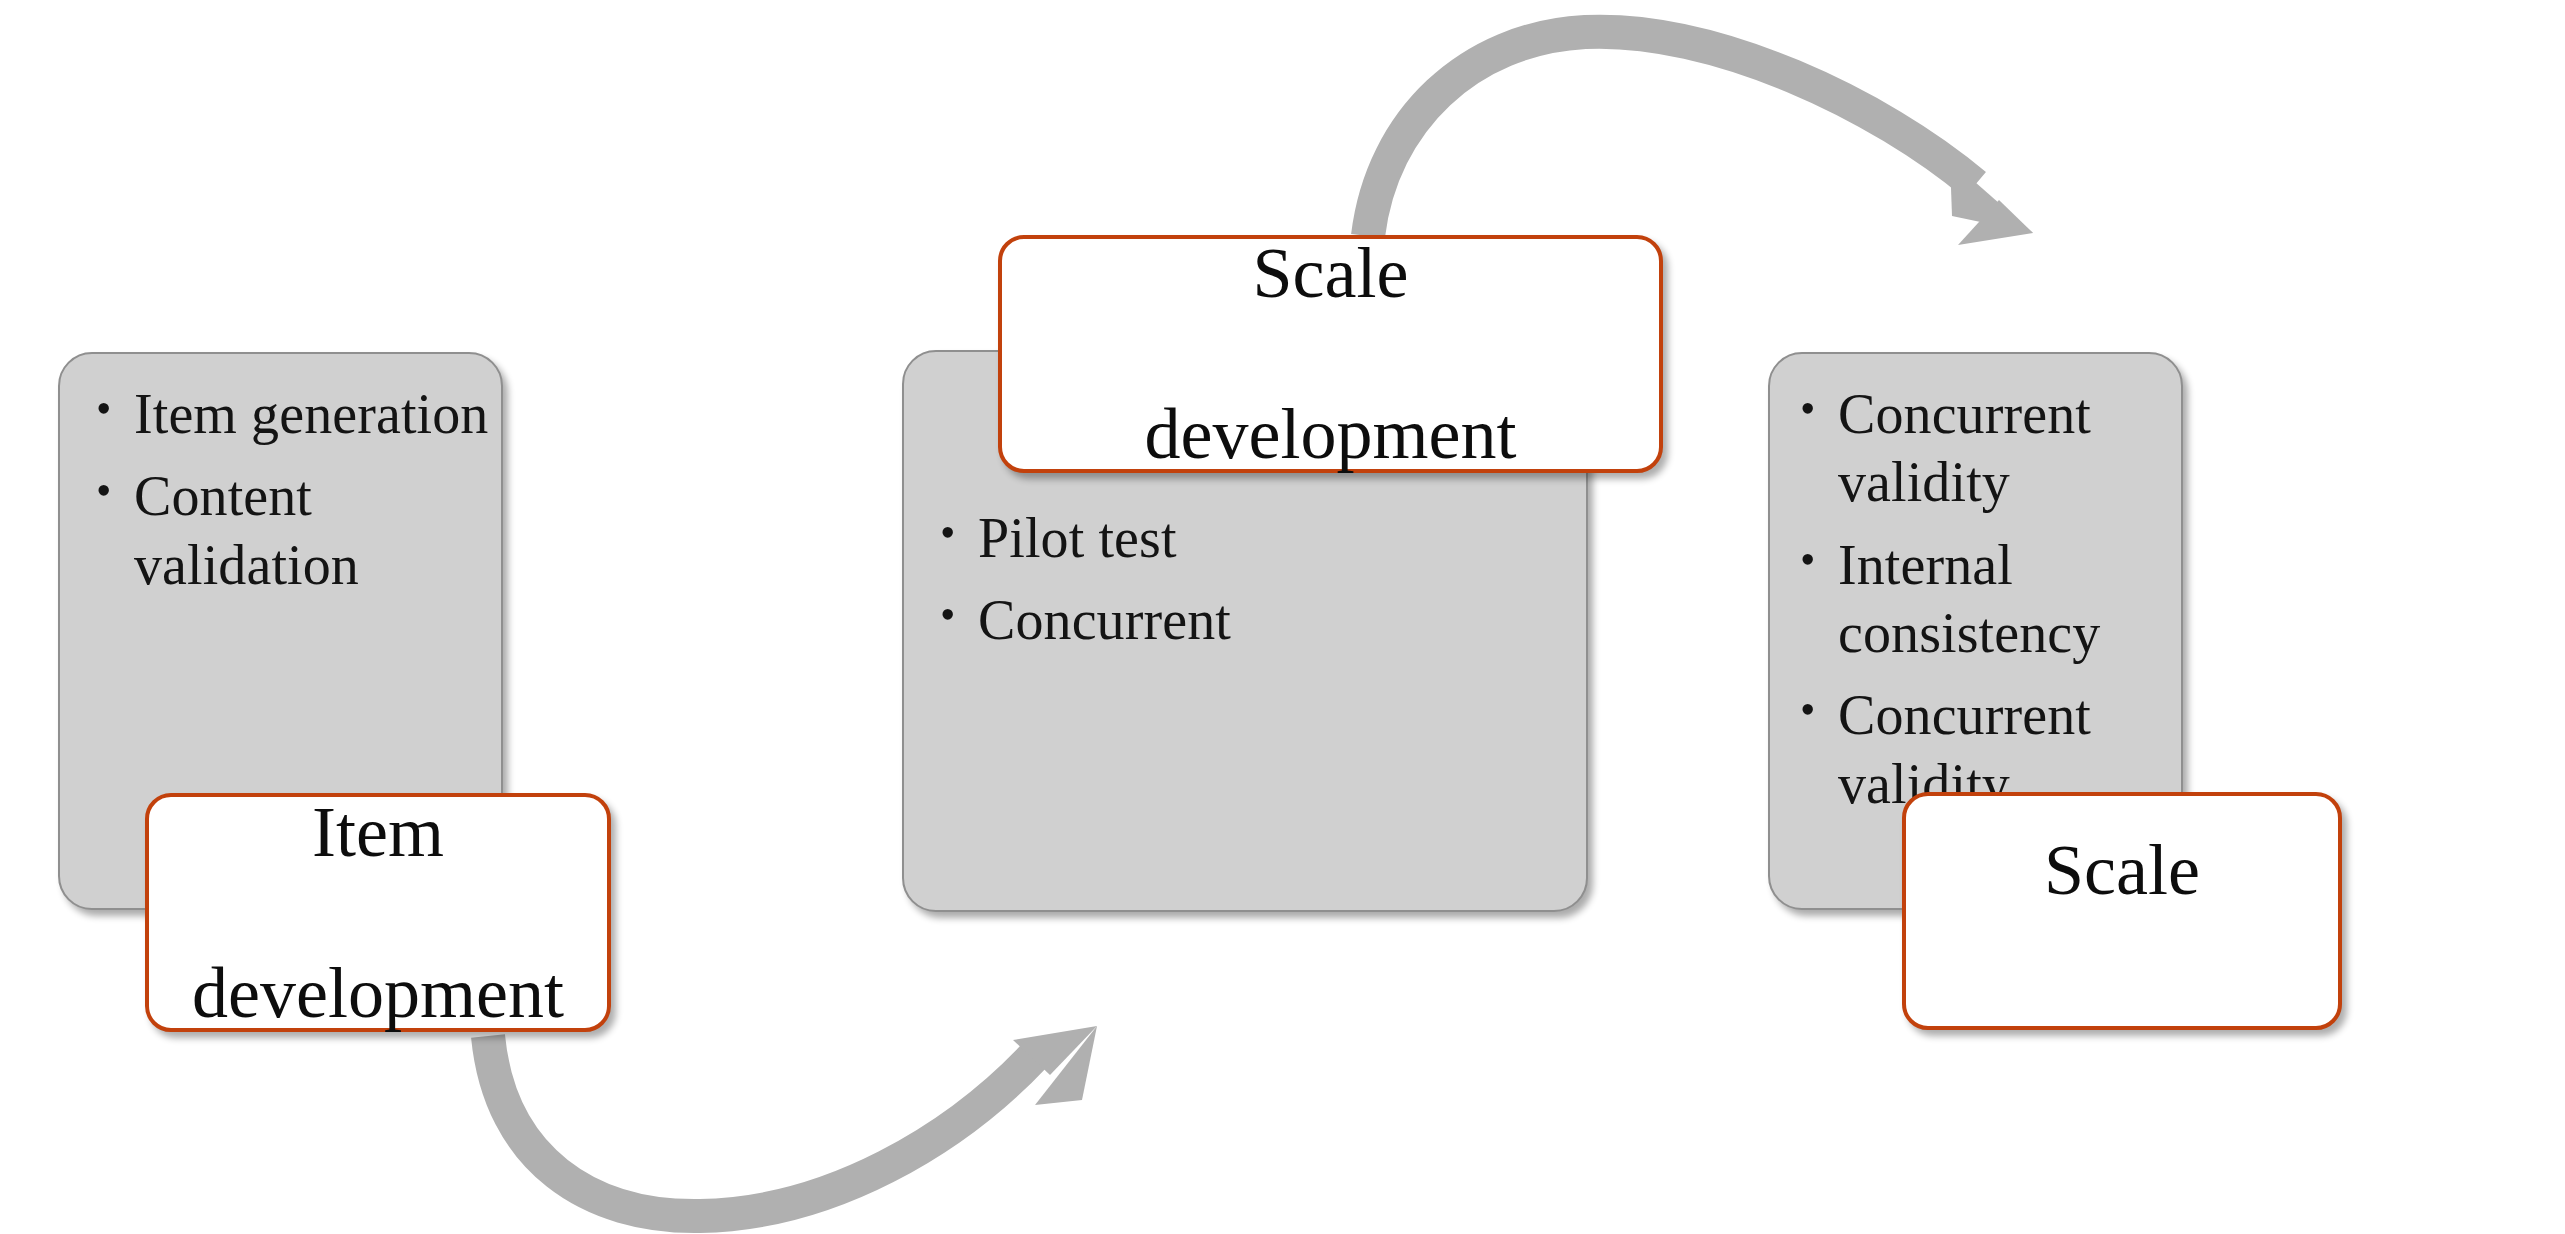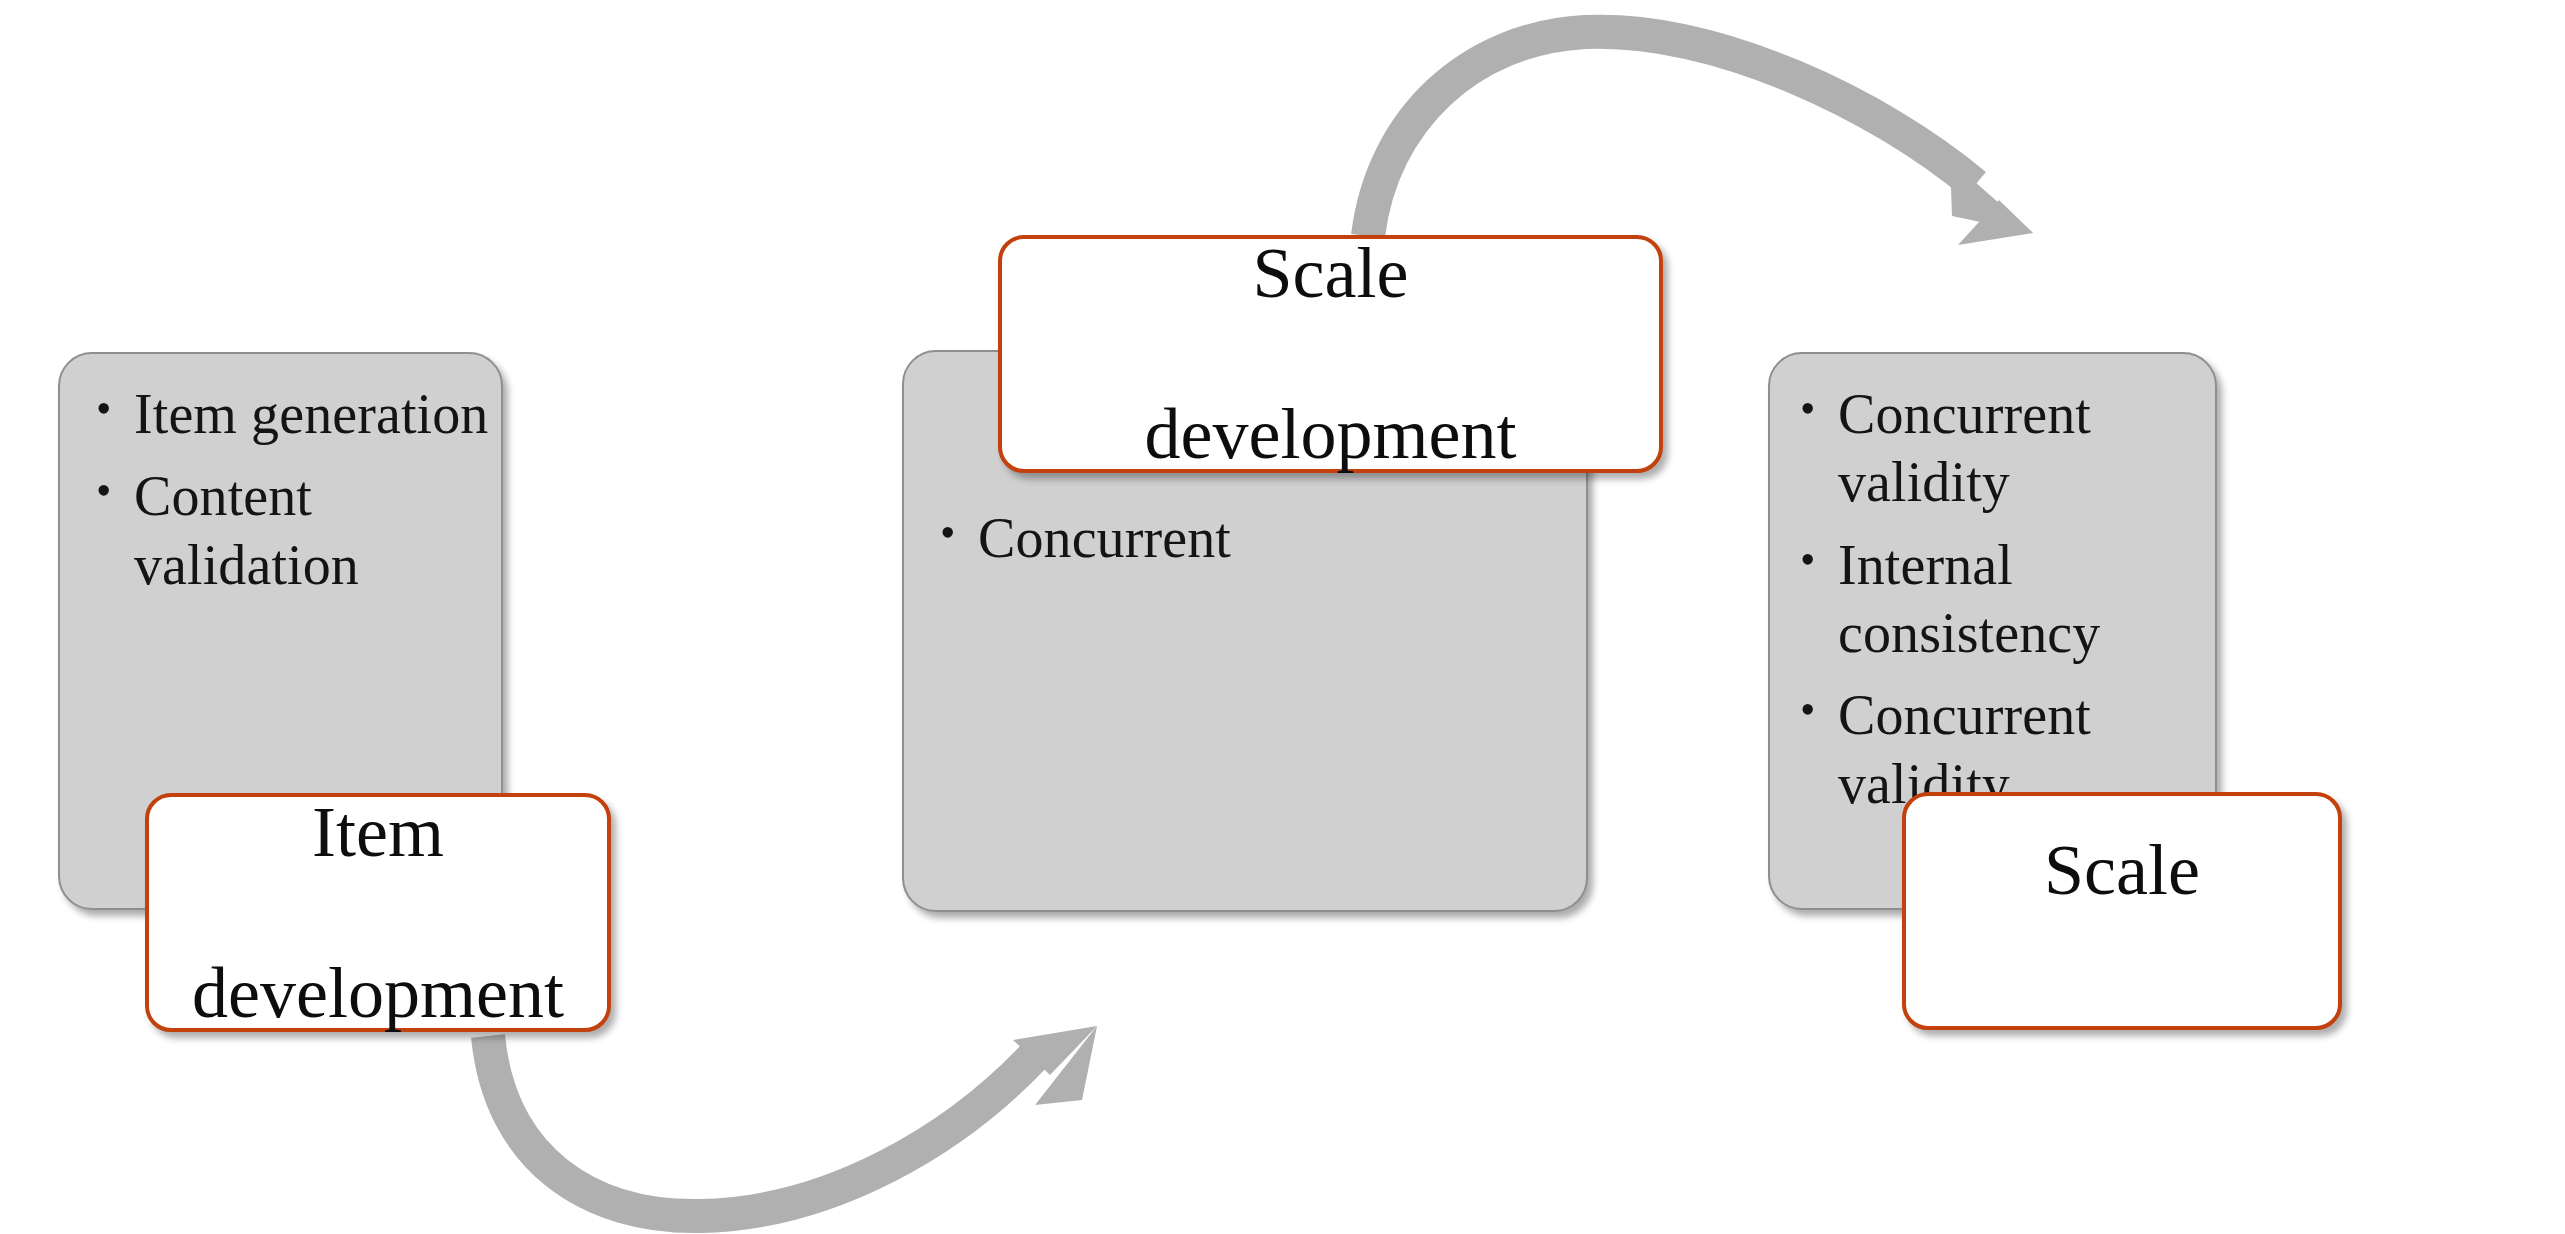--- a/index.html
+++ b/index.html
@@ -79,21 +79,21 @@
     display: block;
     font-size: 72px;
     line-height: 1.12;
     color: #0d0d0d;
     padding: 0 16px;
   }
 
   
   #panel-item-development  { left: 58px;   top: 352px; width: 445px; height: 558px; }
   #panel-scale-development { left: 902px;  top: 350px; width: 686px; height: 562px; }
-  #panel-scale-evaluation  { left: 1768px; top: 352px; width: 449px; height: 558px; }
+  #panel-scale-evaluation  { left: 1768px; top: 352px; width: 415px; height: 558px; }
 
   #panel-scale-development .panel-list { padding-top: 152px; }
   #panel-scale-evaluation  .panel-list { padding-left: 24px; padding-right: 10px; }
 
   #card-item-development  { left: 145px;  top: 793px; width: 466px; height: 239px; }
   #card-scale-development { left: 998px;  top: 235px; width: 665px; height: 238px; }
   #card-scale-evaluation  { left: 1902px; top: 792px; width: 440px; height: 238px; }
 
   
   #card-scale-development { z-index: 5; }
@@ -124,20 +124,21 @@
 
   <div class="panel" id="panel-item-development">
     <ul class="panel-list">
       <li>Item generation</li>
       <li>Content validation</li>
     </ul>
   </div>
 
   <div class="panel" id="panel-scale-development">
     <ul class="panel-list">
+      <li>Pilot test</li>
       <li>Concurrent</li>
     </ul>
   </div>
 
   <div class="panel" id="panel-scale-evaluation">
     <ul class="panel-list">
       <li>Concurrent validity</li>
       <li>Internal consistency</li>
       <li>Concurrent validity</li>
     </ul>

